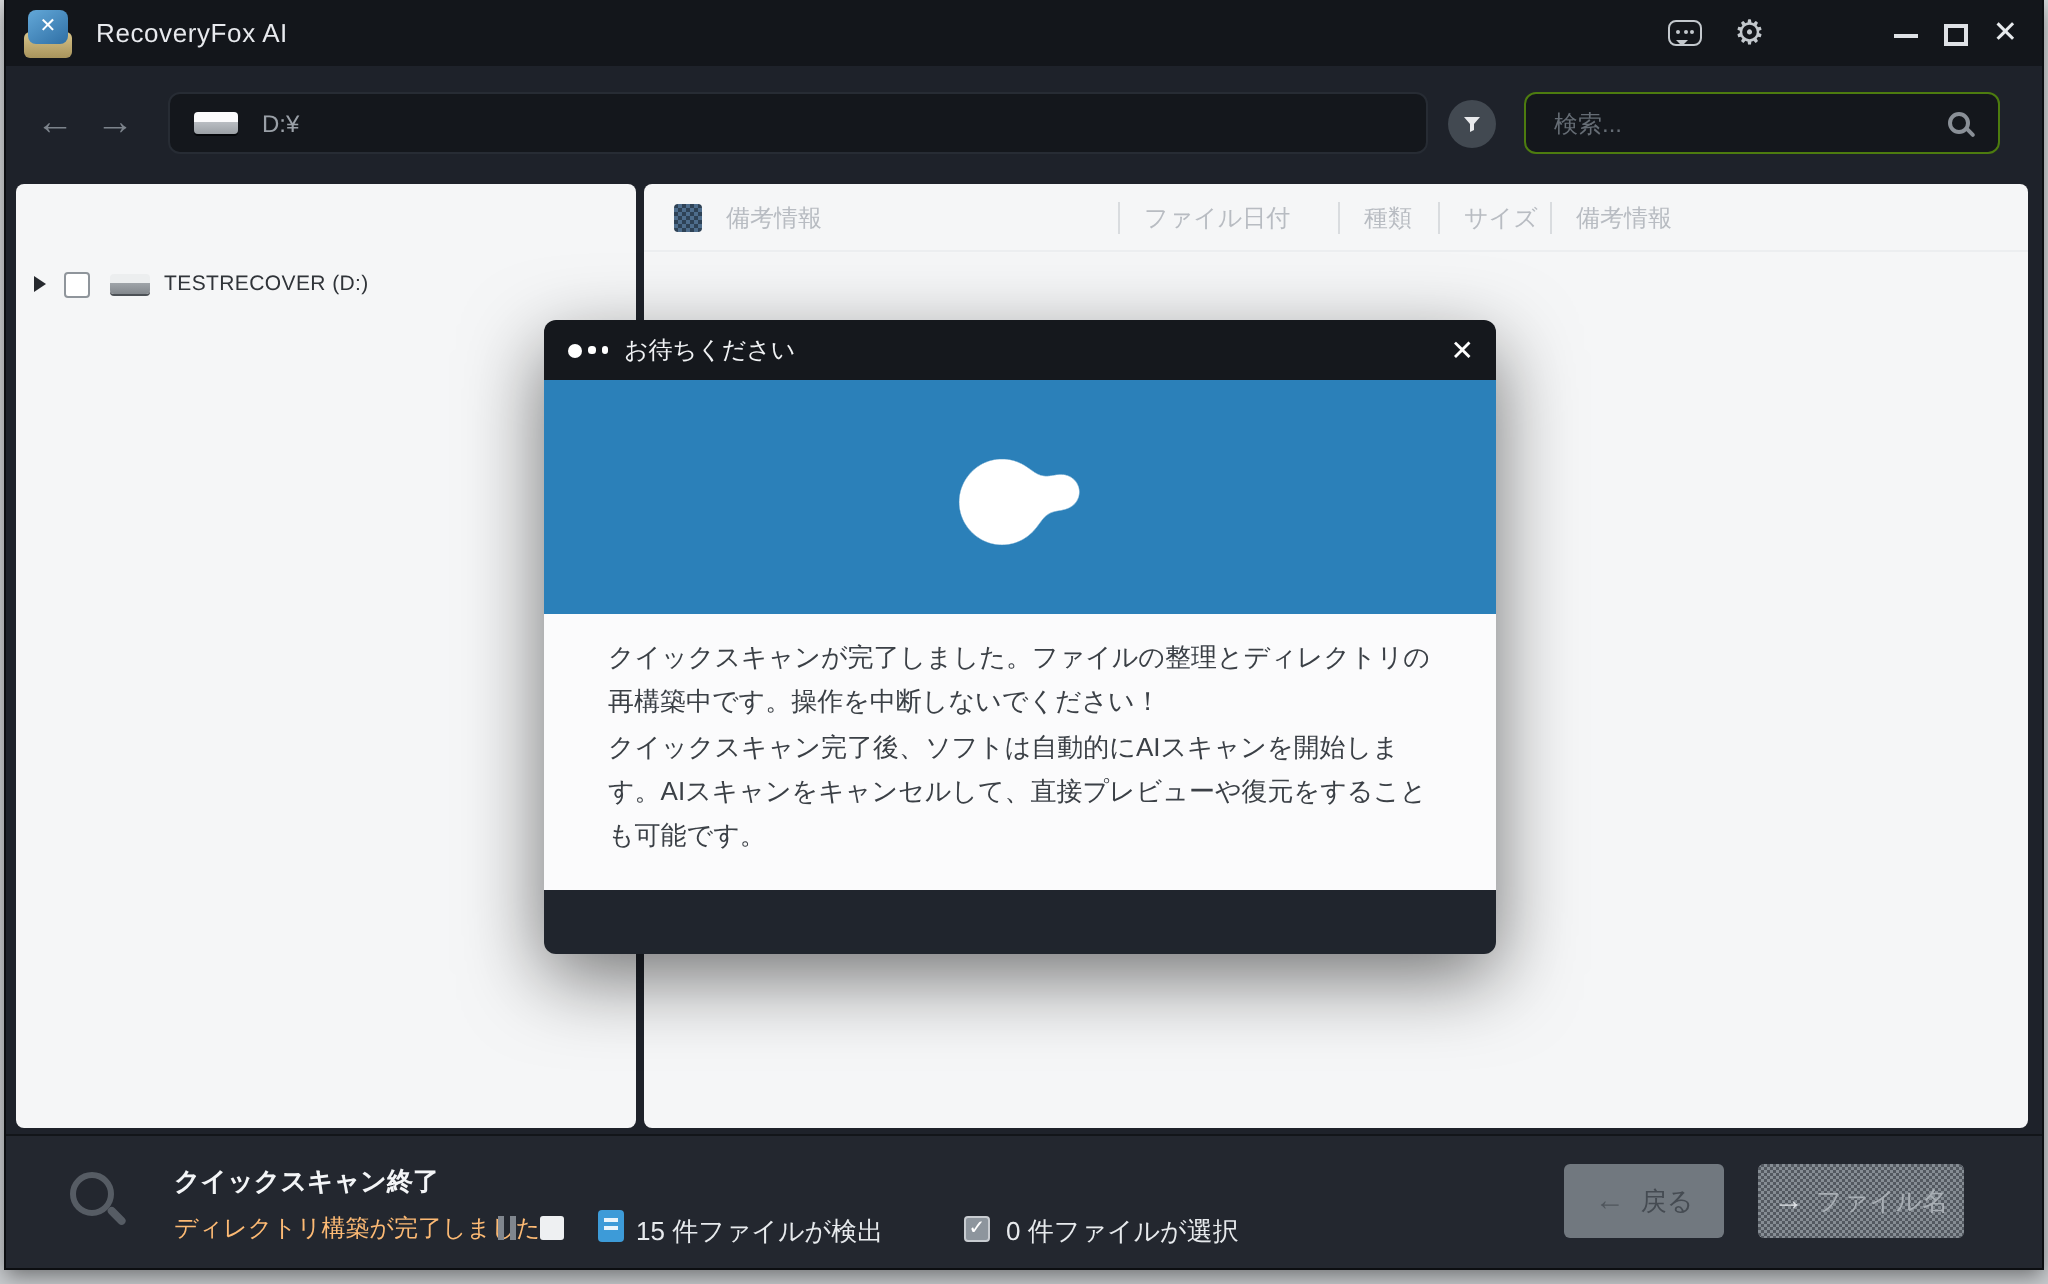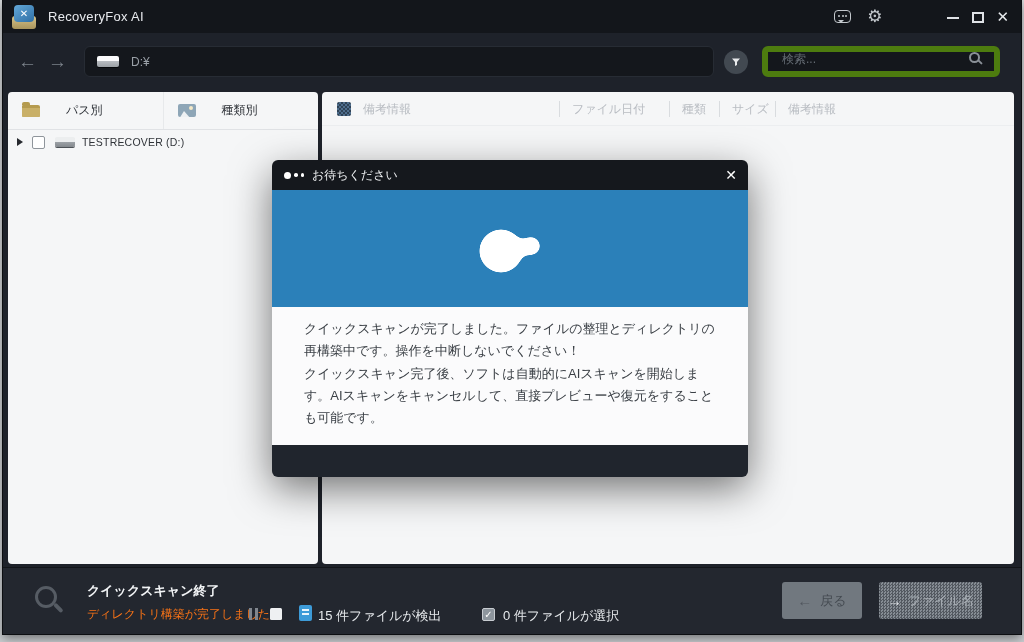--- a/index.html
+++ b/index.html
@@ -43,21 +43,21 @@
   .nav-arrow { font-size:19px; color:#7c838b; width:18px; text-align:center; cursor:pointer; }
   .nav-arrow + .nav-arrow { margin-left:12px; }
   .pathbar { margin-left:18px; width:630px; height:31px; background:#14171c;
     border:1px solid #272c34; border-radius:6px; display:flex; align-items:center; cursor:pointer; }
   .disk-ic { width:22px; height:11px; margin-left:12px; border-radius:2px;
     background:linear-gradient(#fbfbfc 45%,#b9bdc2 46%,#9ba0a5); box-shadow:0 1px 0 #05070a; }
   .path-text { color:#9aa0a7; font-size:12px; margin-left:12px; }
   .filter-btn { margin-left:10px; width:24px; height:24px; border-radius:50%;
     background:#424951; display:flex; align-items:center; justify-content:center; cursor:pointer; }
   .searchbox { margin-left:14px; width:238px; height:31px; background:#14171c;
-    border:6px solid #4d7c0f; border-radius:6px; display:flex; align-items:flex-start; }
+    border:1px solid #4d7c0f; border-radius:6px; display:flex; align-items:center; }
   .searchbox input { flex:1; background:transparent; border:none; outline:none;
     color:#c6cbd1; font-size:12px; padding:0 8px 0 14px; font-family:inherit; }
   .searchbox input::placeholder { color:#656c74; }
   .mag-ic { width:11px; height:11px; border:2px solid #8a9097; border-radius:50%;
     position:relative; margin-right:14px; flex:none; }
   .mag-ic::after { content:""; position:absolute; width:6px; height:2px; background:#8a9097;
     transform:rotate(45deg); right:-5px; bottom:-2px; border-radius:1px; }
 
   
   .content { position:absolute; left:0; top:90px; right:0; height:477px; background:#1e222a; }
@@ -122,21 +122,21 @@
   .modal-footer { height:32px; background:#20252d; border-radius:0 0 6px 6px; }
 
   
   .statusbar { position:absolute; left:0; top:567px; right:0; height:67px;
     background:#23272f; border-top:1px solid #121519; }
   .sb-mag { position:absolute; left:32px; top:18px; width:22px; height:22px;
     border:3.5px solid #565c64; border-radius:50%; }
   .sb-mag::after { content:""; position:absolute; width:11px; height:3.5px; background:#565c64;
     transform:rotate(45deg); right:-10px; bottom:-4px; border-radius:2px; }
   .sb-title { position:absolute; left:84px; top:14px; font-size:13px; font-weight:bold; color:#f3f5f7; }
-  .sb-sub { position:absolute; left:84px; top:38px; font-size:12px; color:#f97316; }
+  .sb-sub { position:absolute; left:84px; top:38px; font-size:12px; color:#fdba74; }
   .pause-ic { position:absolute; left:246px; top:40px; width:9px; height:12px;
     border-left:3px solid #80868e; border-right:3px solid #80868e; cursor:pointer; }
   .stop-ic { position:absolute; left:267px; top:40px; width:12px; height:12px;
     background:#eef0f2; border-radius:1.5px; cursor:pointer; }
   .doc-ic { position:absolute; left:296px; top:37px; width:13px; height:16px;
     background:#3d9bd8; border-radius:2px; }
   .doc-ic::before { content:""; position:absolute; left:3px; top:4px; width:7px; height:2px;
     background:#e9f4fb; box-shadow:0 4px 0 #e9f4fb; }
   .sb-detected { position:absolute; left:315px; top:39px; font-size:13px; color:#e7eaed; }
   .sel-cb { position:absolute; left:479px; top:40px; width:13px; height:13px;
@@ -201,30 +201,20 @@
       </div>
       <div class="searchbox">
         <input type="text" placeholder="検索..." style="">
         <span class="mag-ic"></span>
       </div>
     </div>
 
     <div class="content">
 
       <div class="panel left-panel">
-        <div class="tabs">
-          <div class="tab">
-            <span class="folder-ic"></span>
-            <span class="tab-label">パス別</span>
-          </div>
-          <div class="tab">
-            <span class="image-ic"></span>
-            <span class="tab-label">種類別</span>
-          </div>
-        </div>
         <div class="tree-row">
           <span class="expander"></span>
           <span class="tree-cb"></span>
           <span class="tree-disk"></span>
           <span class="tree-label">TESTRECOVER (D:)</span>
         </div>
       </div>
 
       <div class="panel main-panel">
         <div class="table-header">

